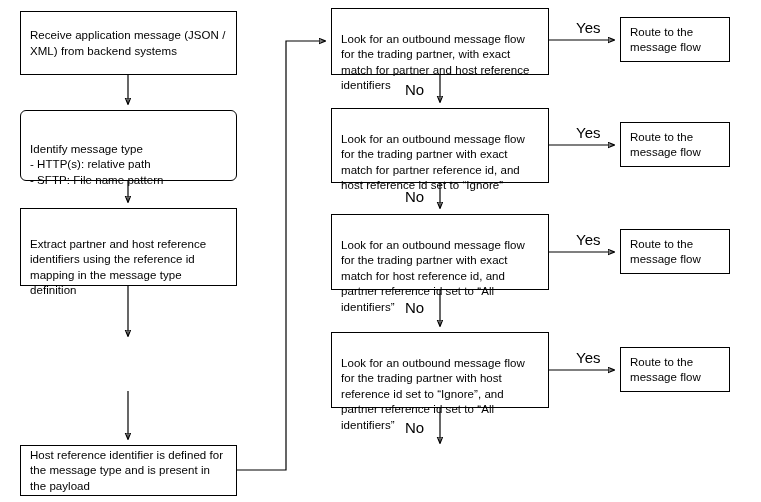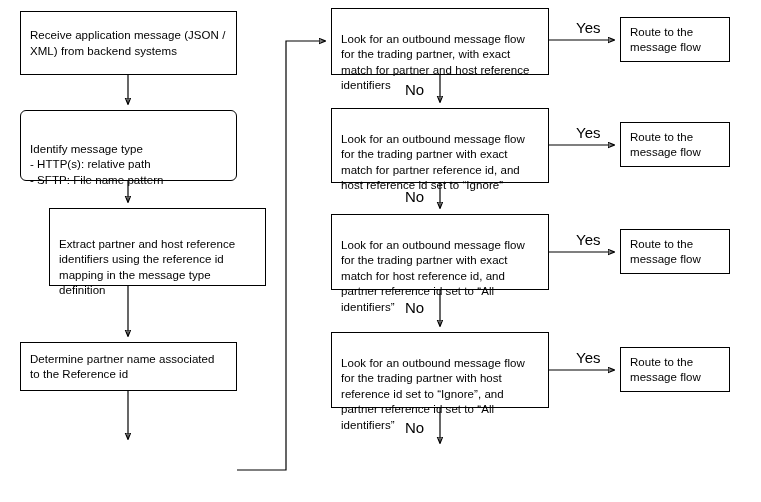--- a/index.html
+++ b/index.html
@@ -86,28 +86,28 @@
   <div class="node vcenter" style="left:20px; top:11px; width:217px; height:64px;">
     <span>Receive application message (JSON / XML) from backend systems</span>
   </div>
 
   <div class="node" style="left:20px; top:110px; width:217px; height:71px; padding-top:15px;border-radius:6px;">
     <span>Identify message type
     -    HTTP(s): relative path
     -    SFTP: File name pattern</span>
   </div>
 
-  <div class="node" style="left:20px; top:208px; width:217px; height:78px; padding-top:12px;margin-left:29px;">
+  <div class="node" style="left:20px; top:208px; width:217px; height:78px; padding-top:12px;">
     <span>Extract partner and host reference identifiers using the reference id mapping in the message type definition</span>
   </div>
 
-  <div class="node vcenter" style="left:20px; top:342px; width:217px; height:49px;">
-    <span>Determine partner name associated to the Reference id</span>
+
+  <div class="node vcenter" style="left:20px; top:445px; width:217px; height:51px;">
+    <span>Host reference identifier is defined for the message type and is present in the payload</span>
   </div>
-
 
   <div class="node" style="left:331px; top:8px; width:218px; height:67px;">
     <span>Look for an outbound message flow for the trading partner, with exact match for partner and host reference identifiers</span>
   </div>
 
   <div class="node" style="left:331px; top:108px; width:218px; height:75px;">
     <span>Look for an outbound message flow for the trading partner with exact match for partner reference id, and host reference id set to “Ignore”</span>
   </div>
 
   <div class="node" style="left:331px; top:214px; width:218px; height:76px;">

